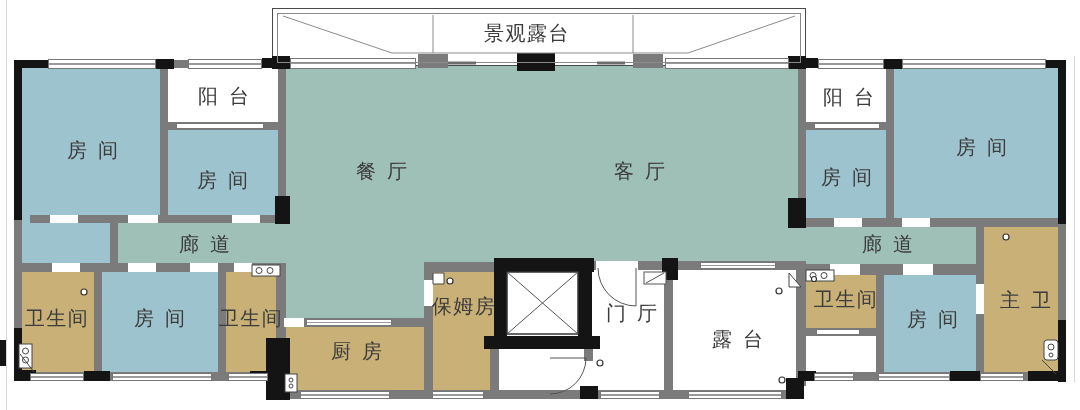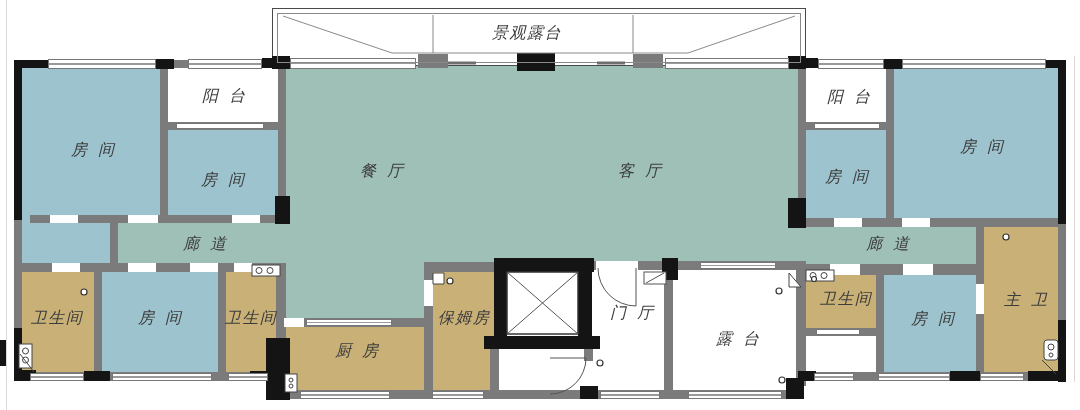--- a/index.html
+++ b/index.html
@@ -7,21 +7,21 @@
         font-family:"DejaVu Sans","Liberation Sans",sans-serif;}
   .a{position:absolute;}
   .wall{position:absolute;background:var(--wall,#7b7b7b);}
   .dk{position:absolute;background:var(--wall_dark,#141414);}
   .win{position:absolute;box-sizing:border-box;border:1px solid var(--window_frame,#777);
        background:linear-gradient(to bottom,#fff 40%,#9a9a9a 40%,#9a9a9a 60%,#fff 60%);}
   .gap{position:absolute;background:#fff;}
   .edge{position:absolute;background:#d9d9d9;}
   .tbox{position:absolute;box-sizing:border-box;border:1.5px solid #4a4a4a;background:#fff;}
   .lbl{position:absolute;transform:translate(-50%,-50%);white-space:nowrap;color:var(--label,#3c3c3c);
-       font-size:16px;line-height:1;font-style:italic;}
+       font-size:20px;line-height:1;}
   .sp{letter-spacing:11px;margin-left:5px;}
   .tt{letter-spacing:1.5px;}
   svg{position:absolute;left:0;top:0;}
 </style>
 </head>
 <body>
 
 <div id="plan">
 
   <div class="edge" style="left:6px;top:0;width:1px;height:410px"></div>
@@ -226,21 +226,21 @@
   <span class="lbl sp" style="left:224px;top:96px">阳台</span>
   <span class="lbl sp" style="left:93px;top:150px">房间</span>
   <span class="lbl sp" style="left:223px;top:180px">房间</span>
   <span class="lbl sp" style="left:382px;top:171px">餐厅</span>
   <span class="lbl sp" style="left:640px;top:171px">客厅</span>
   <span class="lbl sp" style="left:205px;top:244px">廊道</span>
   <span class="lbl tt" style="left:57px;top:318px">卫生间</span>
   <span class="lbl sp" style="left:160px;top:318px">房间</span>
   <span class="lbl tt" style="left:251px;top:318px">卫生间</span>
   <span class="lbl sp" style="left:357px;top:351px">厨房</span>
-  <span class="lbl tt" style="left:464px;top:318px">保姆房</span>
+  <span class="lbl tt" style="left:464px;top:306px">保姆房</span>
   <span class="lbl sp" style="left:632px;top:313px">门厅</span>
   <span class="lbl sp" style="left:738px;top:339px">露台</span>
   <span class="lbl sp" style="left:849px;top:97px">阳台</span>
   <span class="lbl sp" style="left:847px;top:177px">房间</span>
   <span class="lbl sp" style="left:982px;top:147px">房间</span>
   <span class="lbl sp" style="left:888px;top:244px">廊道</span>
   <span class="lbl tt" style="left:846px;top:299px">卫生间</span>
   <span class="lbl sp" style="left:933px;top:319px">房间</span>
   <span class="lbl sp" style="left:1026px;top:300px">主卫</span>
 

